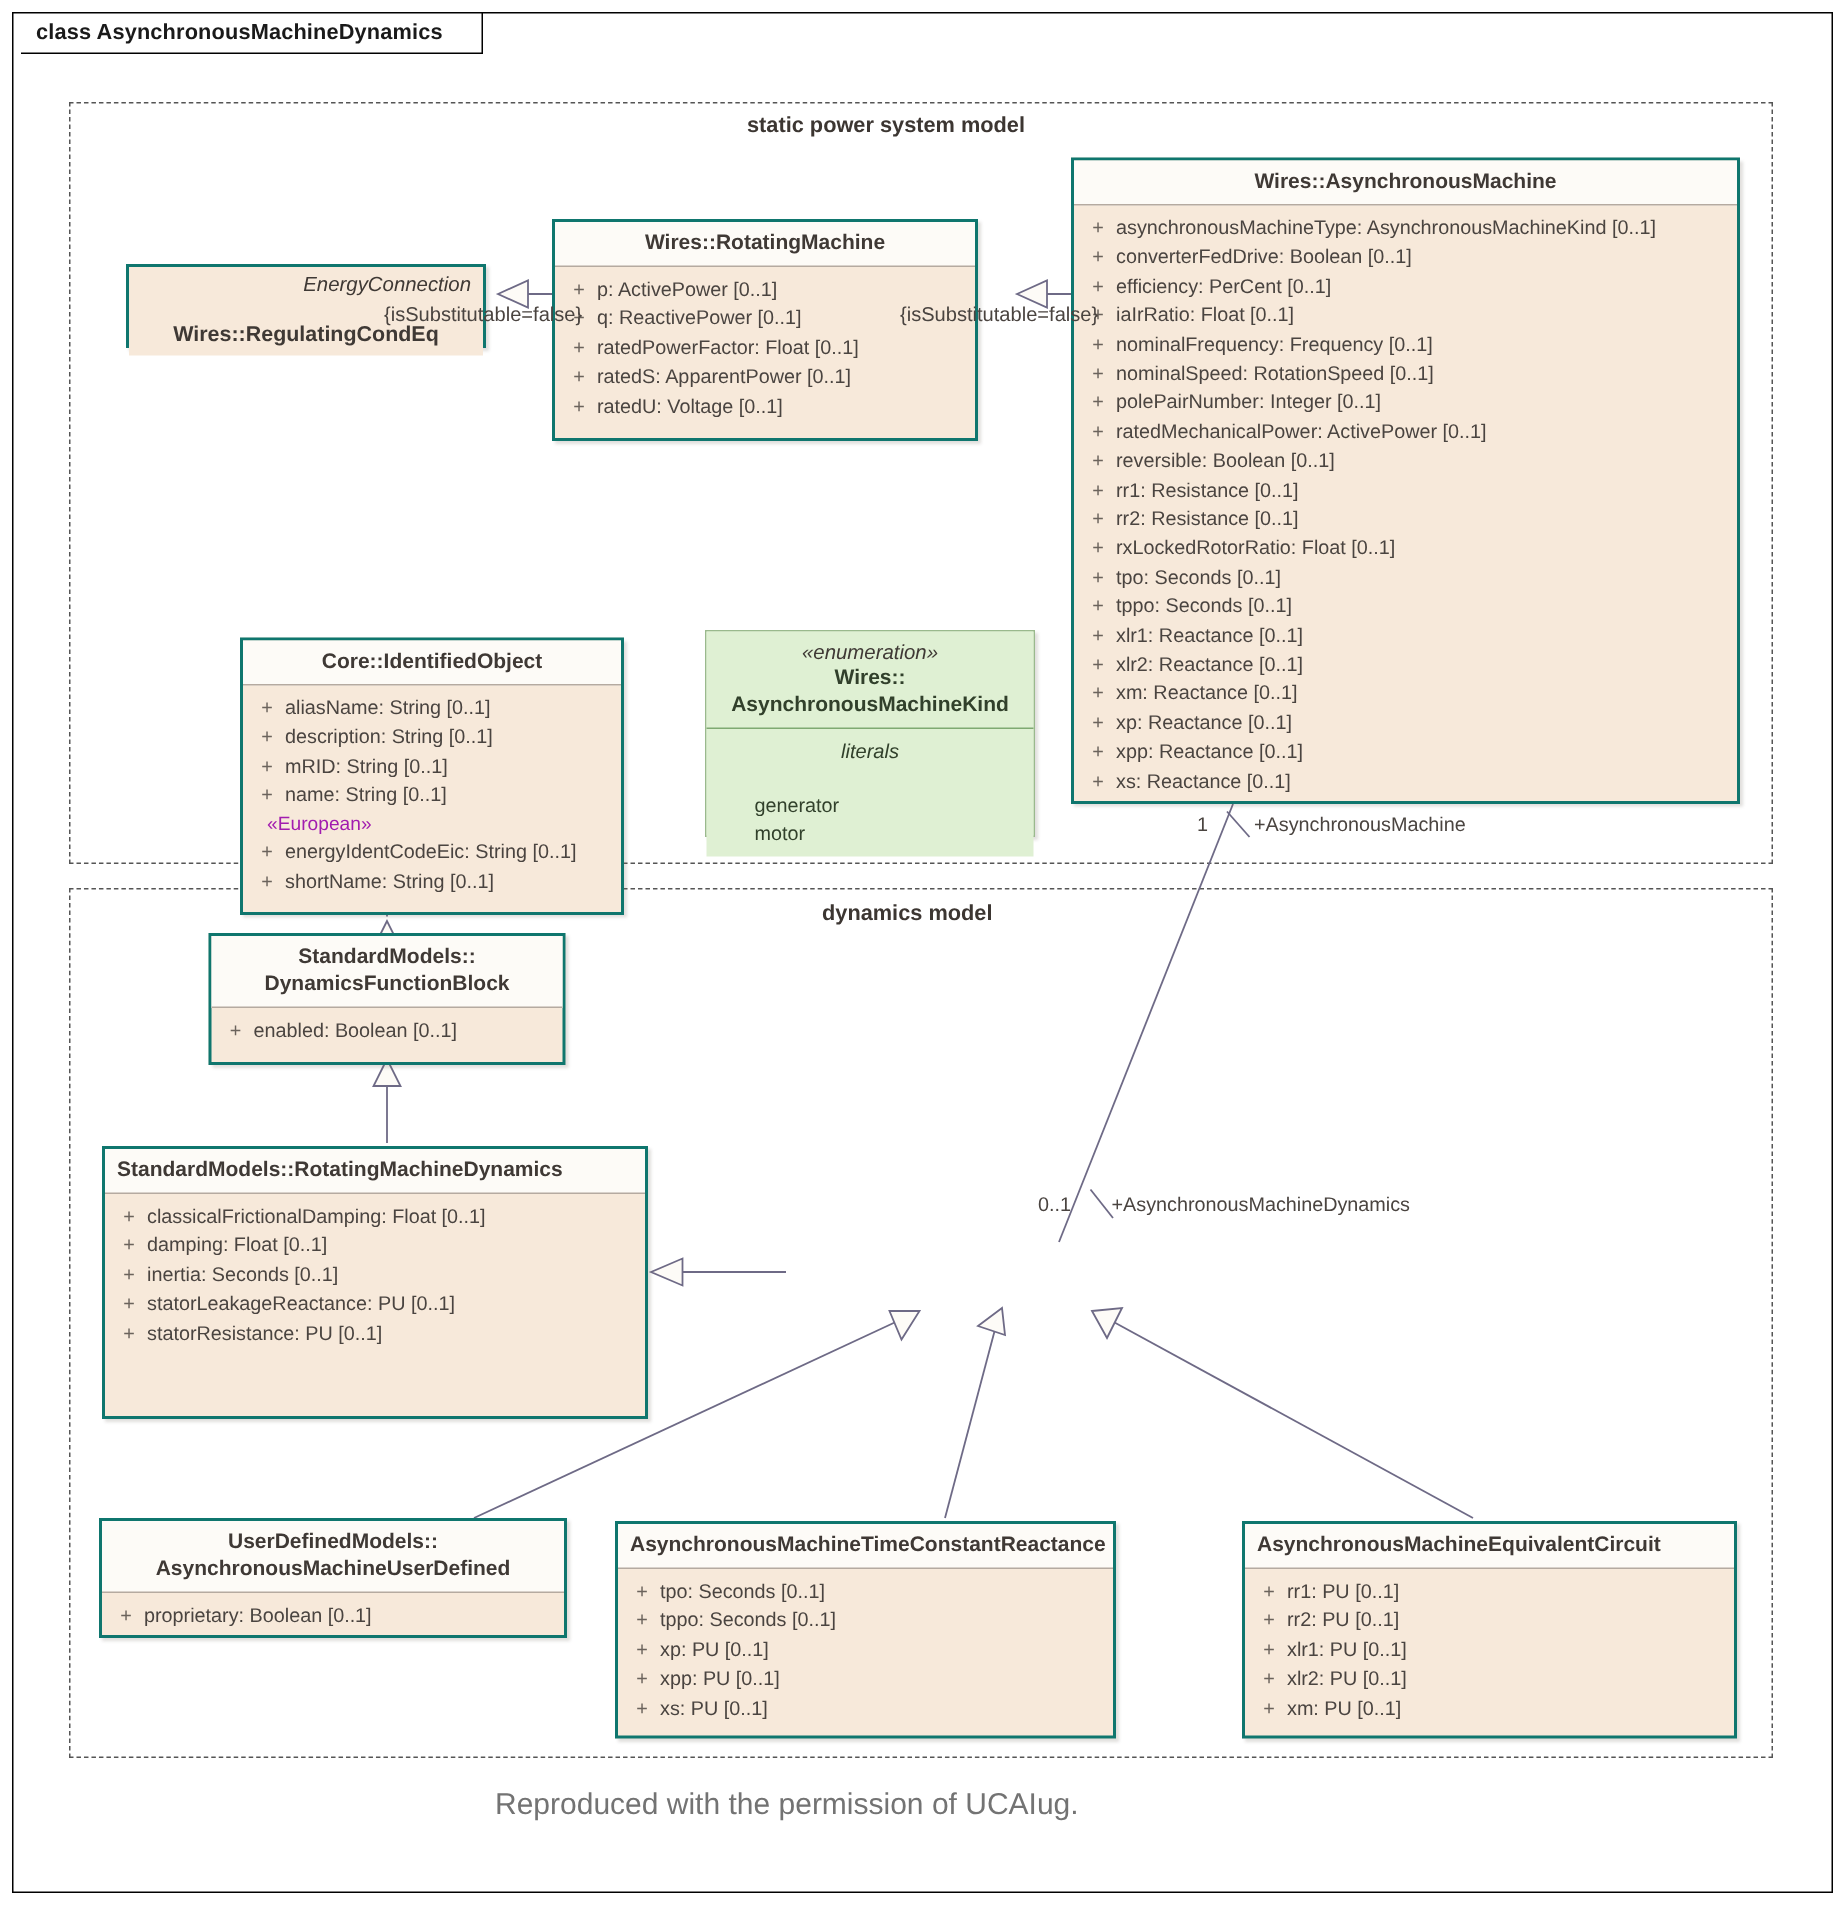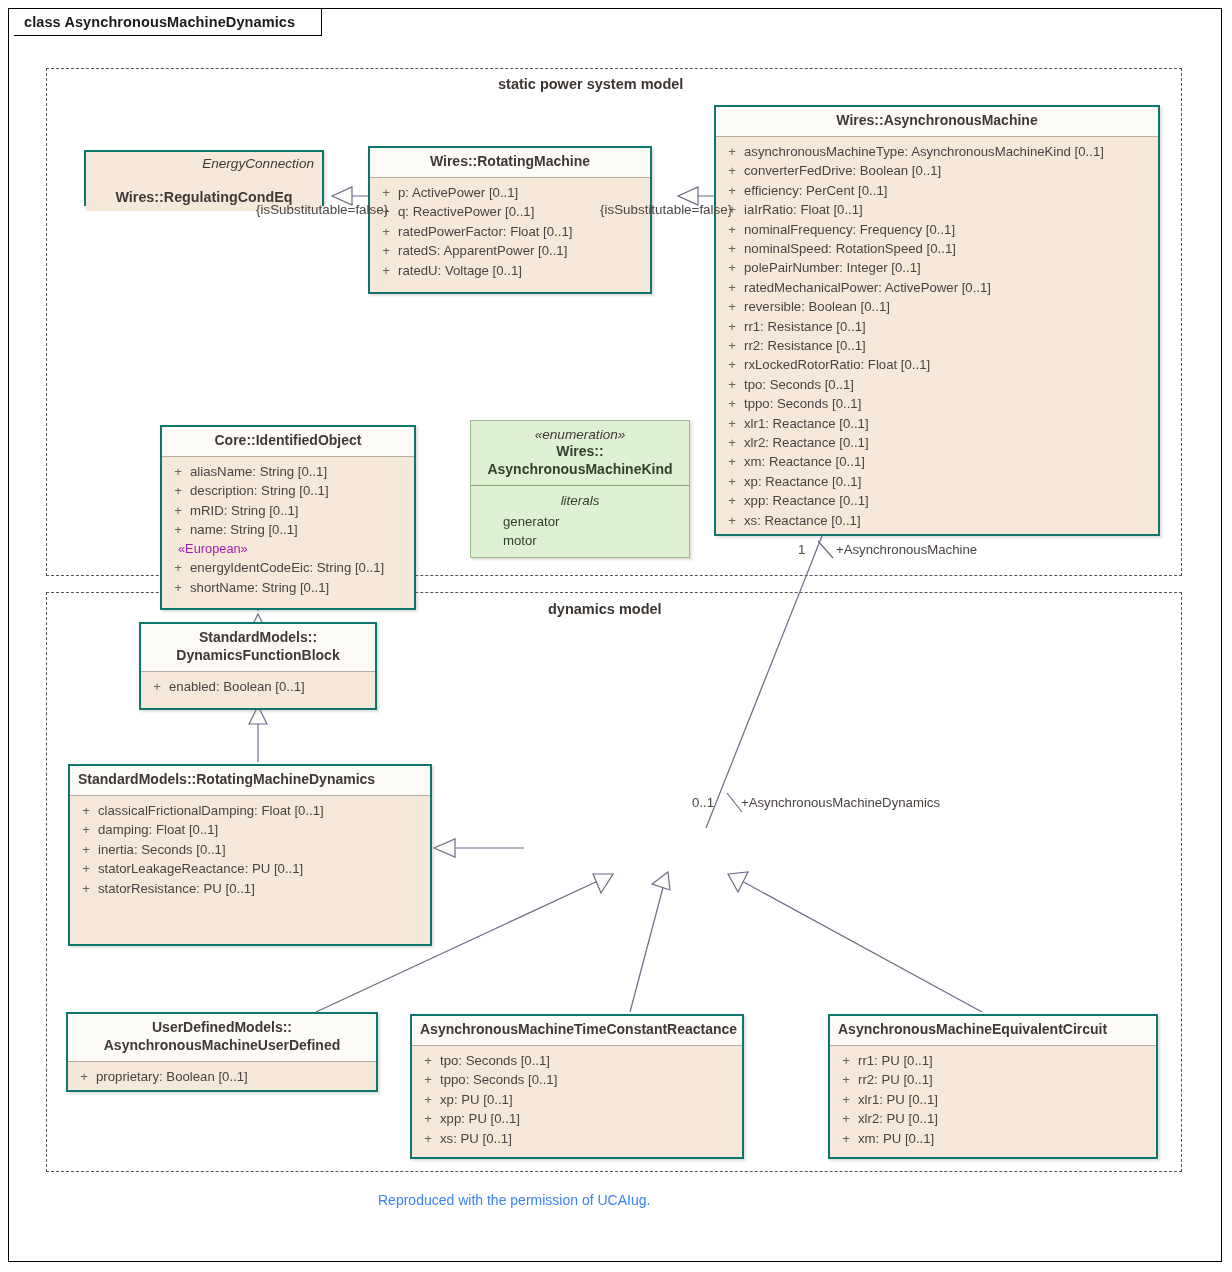--- a/index.html
+++ b/index.html
@@ -150,21 +150,21 @@
   .lit{
     text-align:left;
     padding-left:28px;
     font-size:13.2px;
     line-height:1.45;
   }
   .lit-title{
     font-style:italic;
     text-align:center;
     font-size:13.4px;
-    margin-bottom:1px;
+    margin-bottom:16px;
   }
 
   
   .regbox .cls-head{
     background:#f7e9da;
     border-bottom:none;
     text-align:right;
     padding:3px 8px 4px 8px;
   }
   .regbox .line2{
@@ -204,24 +204,23 @@
   .constraint{
     position:absolute;
     font-size:13.4px;
     color:#4a4440;
     white-space:nowrap;
     background:transparent;
   }
 
   .caption{
     position:absolute;
-    font-size:14px;
-    color:#3b82f6;
+    font-size:20px;
+    color:#737373;
     white-space:nowrap;
-    margin-left:48px;
   }
 </style>
 </head>
 <body>
 
 <div id="canvas">
 
   <div class="frame-border"></div>
   <div class="frame-tab">
     <div class="tabbox">
@@ -261,21 +260,21 @@
     <line x1="316" y1="1012" x2="600" y2="880"></line>
     <polygon class="arrow" points="613,874 593,874 601,893"></polygon>
 
     <line x1="630" y1="1012" x2="665" y2="880"></line>
     <polygon class="arrow" points="668,872 652,884 670,890"></polygon>
 
     <line x1="982" y1="1012" x2="740" y2="880"></line>
     <polygon class="arrow" points="728,874 748,872 738,892"></polygon>
   </svg>
 
-  <div class="cls regbox" style="left:84px; top:150px; width:240px; height:56px;">
+  <div class="cls regbox" style="left:84px; top:176px; width:240px; height:56px;">
     <div class="cls-head nobody">
       <span class="head-stereo">EnergyConnection</span>
       <span class="line2">Wires::RegulatingCondEq</span>
     </div>
   </div>
 
   <div class="cls" style="left:368px; top:146px; width:284px; height:148px;">
     <div class="cls-head">Wires::RotatingMachine</div>
     <div class="cls-body">
       <div class="attr">

